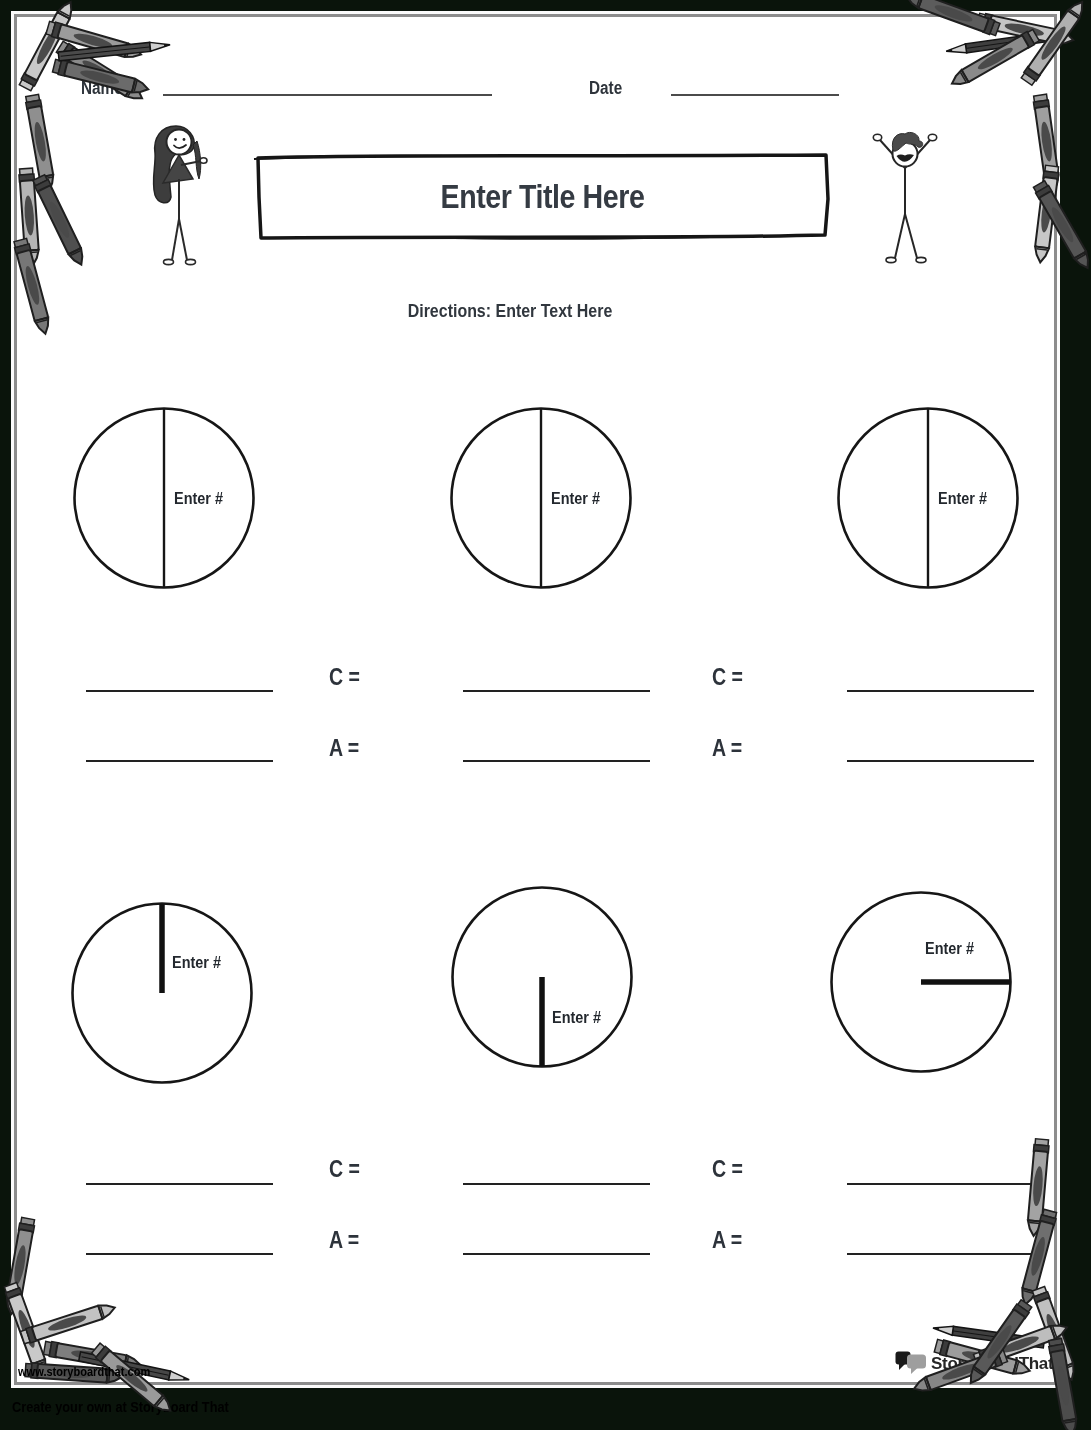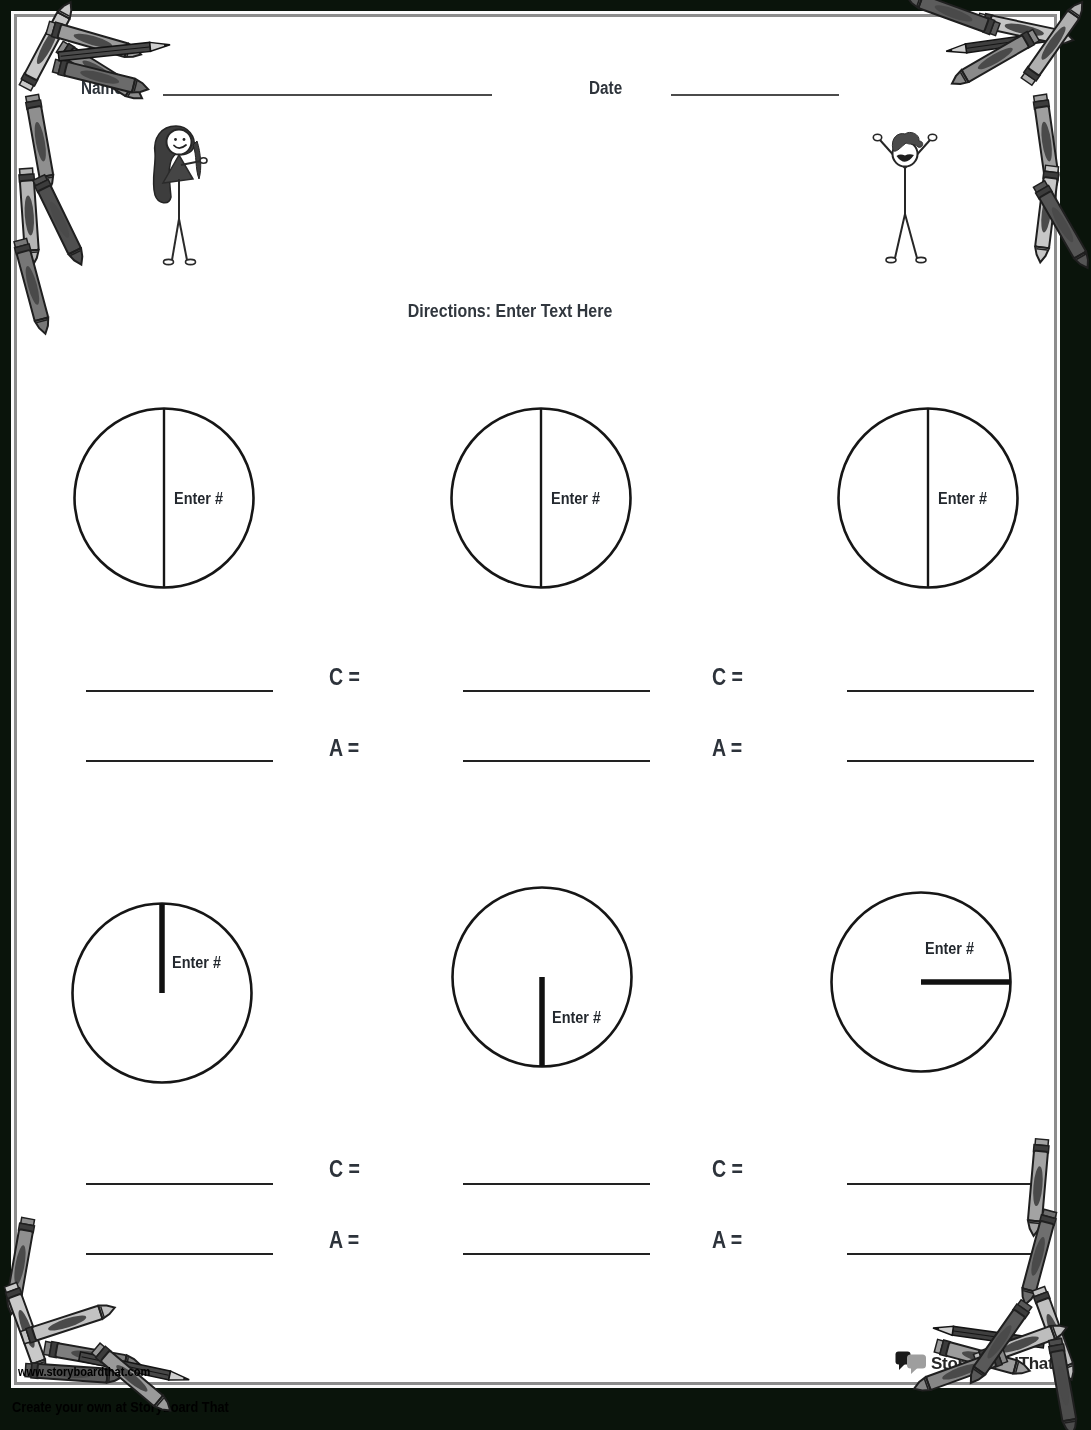--- a/index.html
+++ b/index.html
@@ -103,20 +103,28 @@
     <line x1="38" y1="42" x2="58" y2="38" stroke="#2a2a2a" stroke-width="2"></line>
     <ellipse cx="60.5" cy="37.5" rx="3.5" ry="2.8" fill="#fff" stroke="#2a2a2a" stroke-width="1.6"></ellipse>
     <line x1="36" y1="56" x2="36" y2="96" stroke="#2a2a2a" stroke-width="2"></line>
     <line x1="36" y1="96" x2="29" y2="137" stroke="#2a2a2a" stroke-width="2"></line>
     <line x1="36" y1="96" x2="44" y2="137" stroke="#2a2a2a" stroke-width="2"></line>
     <ellipse cx="25.5" cy="139" rx="5" ry="2.6" fill="#fff" stroke="#2a2a2a" stroke-width="1.6"></ellipse>
     <ellipse cx="47.5" cy="139" rx="5" ry="2.6" fill="#fff" stroke="#2a2a2a" stroke-width="1.6"></ellipse>
   </svg>
 
   
+  <div class="title-box">
+    <svg width="581" height="95" viewBox="0 0 581 95">
+      <path d="M6 9 C120 5 300 8 574 6 L576 50 L573 86 C420 90 180 87 9 89 L7 48 Z" fill="#fff" stroke="#161616" stroke-width="3.5" stroke-linejoin="round"></path>
+      <path d="M2 10 C70 7 130 6 195 7" fill="none" stroke="#161616" stroke-width="2"></path>
+      <path d="M150 88 C260 91 380 90 500 87" fill="none" stroke="#161616" stroke-width="2"></path>
+    </svg>
+    <div class="title-text ccond">Enter Title Here</div>
+  </div>
 
   
   <svg class="figure boy" width="80" height="138" viewBox="0 0 80 138">
     <line x1="40" y1="40" x2="15" y2="12" stroke="#262626" stroke-width="2"></line>
     <line x1="40" y1="40" x2="65" y2="12" stroke="#262626" stroke-width="2"></line>
     <ellipse cx="12.5" cy="9.5" rx="4.2" ry="3.2" fill="#fff" stroke="#262626" stroke-width="1.6"></ellipse>
     <ellipse cx="67.5" cy="9.5" rx="4.2" ry="3.2" fill="#fff" stroke="#262626" stroke-width="1.6"></ellipse>
     <circle cx="40" cy="26" r="12.5" fill="#fff" stroke="#262626" stroke-width="2"></circle>
     <path d="M28 22 C25 10 33 4 40 6 C45 2 55 6 54 13 C60 13 58 21 53 19 C49 15 45 17 41 15 C36 19 30 26 28 22 Z" fill="#4a4a4a" stroke="#2e2e2e" stroke-width="1"></path>
     <path d="M31.5 28 Q40 40 49 27 Q44 25.5 40 27.5 Q35 25.5 31.5 28 Z" fill="#1e1e1e"></path>

